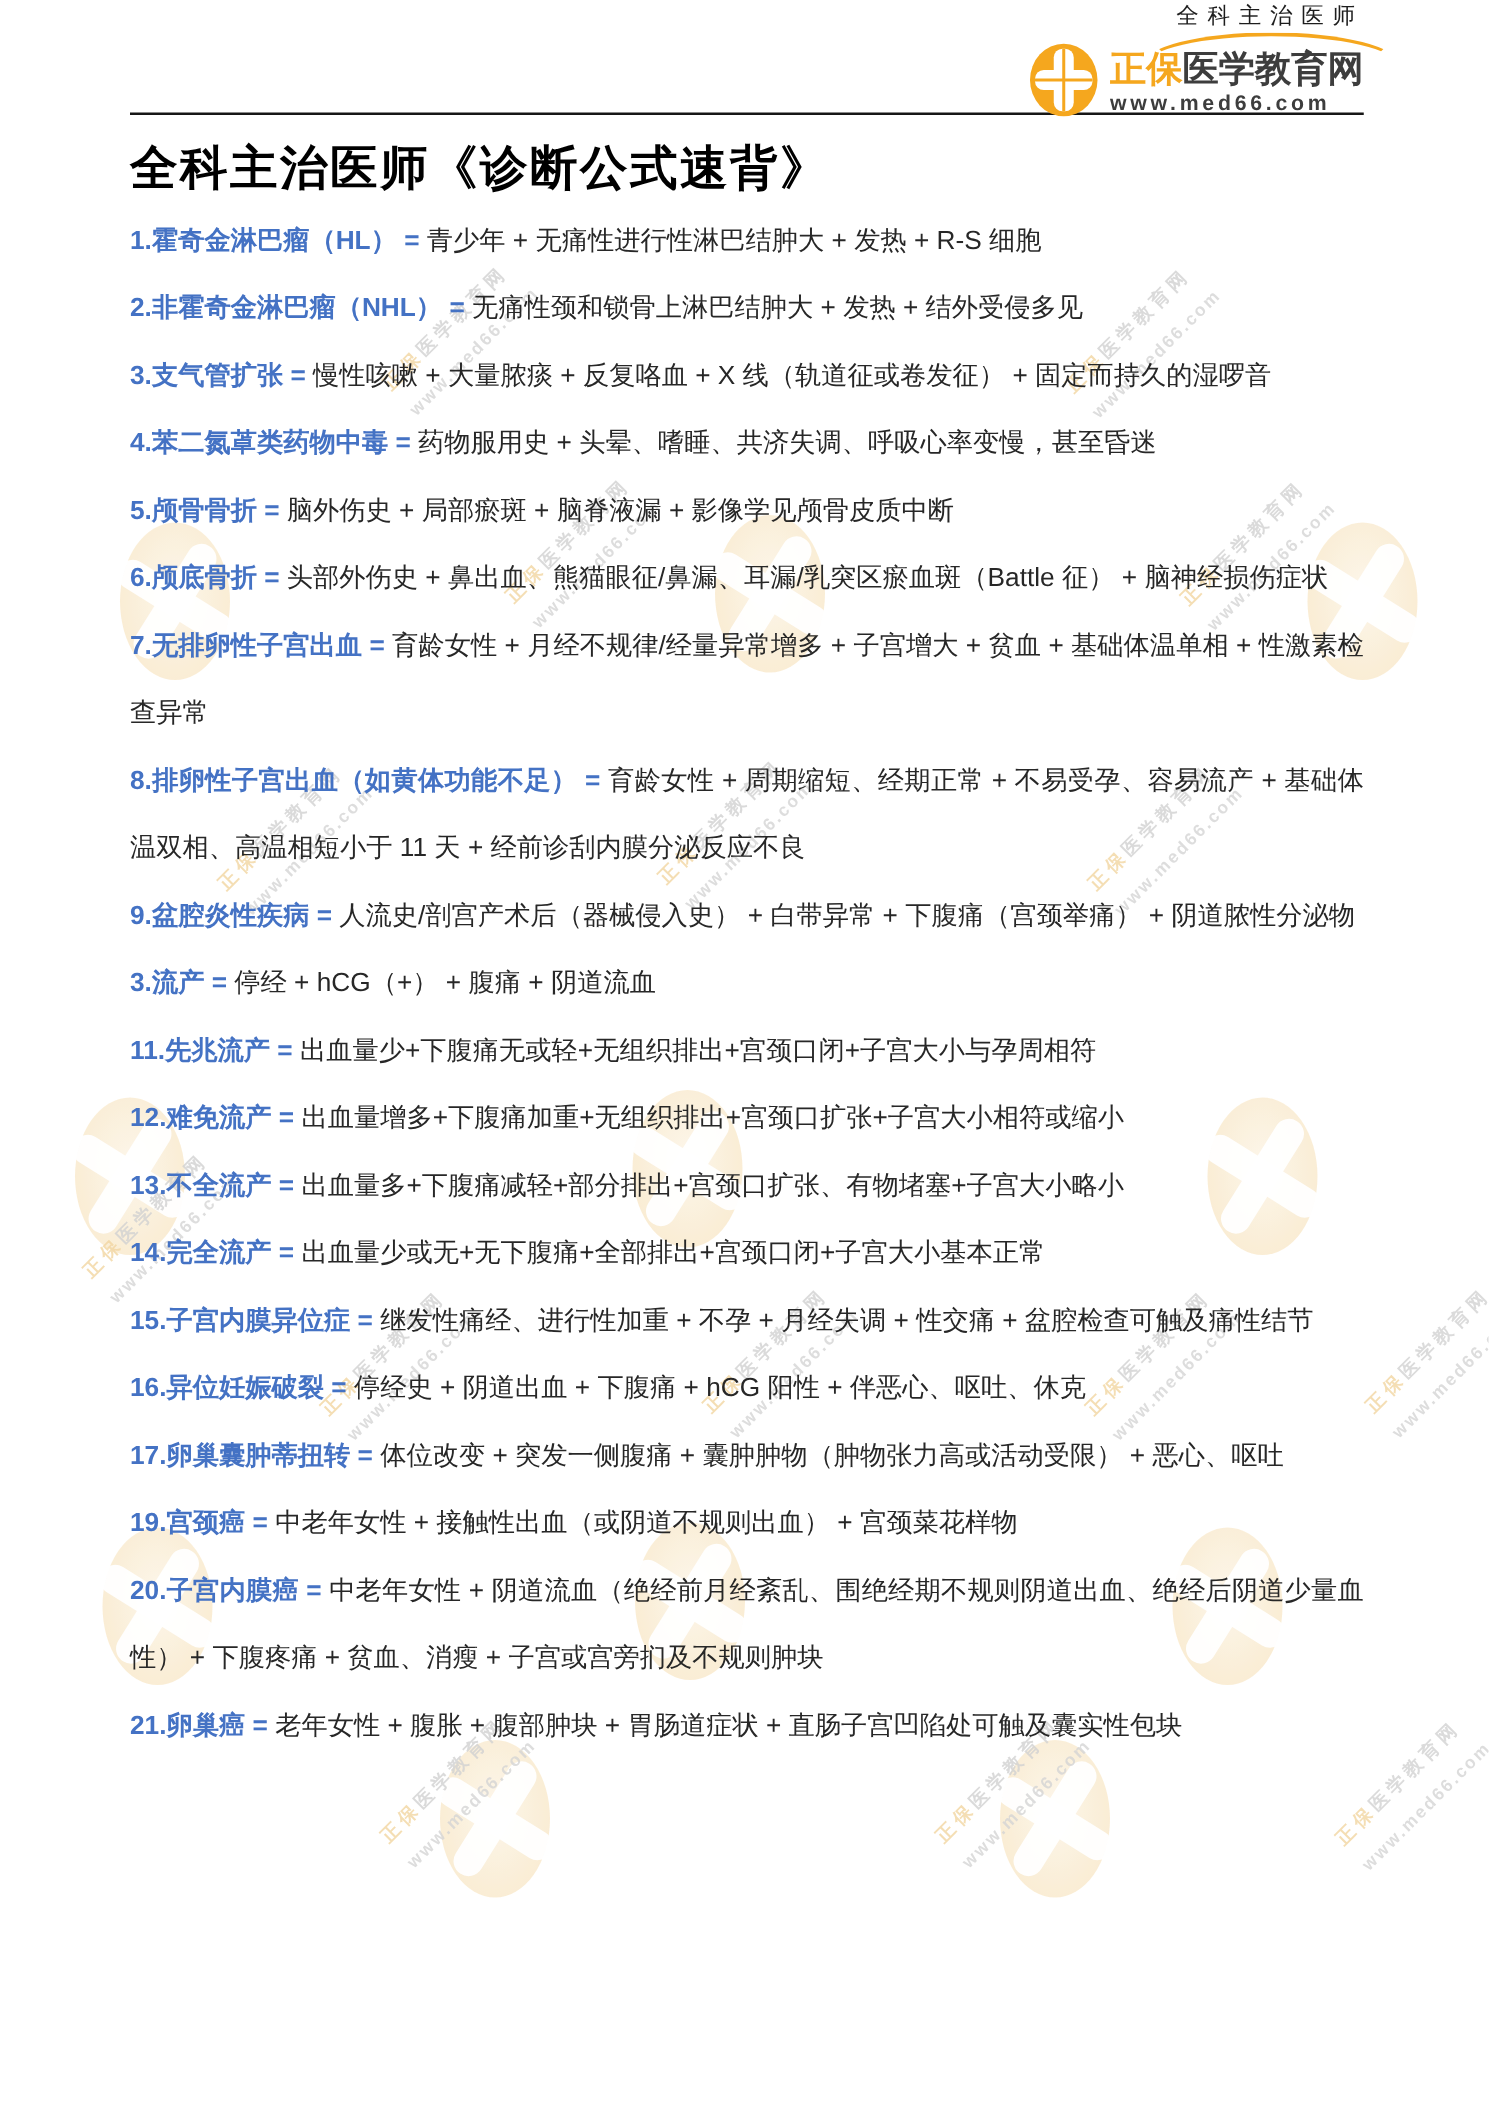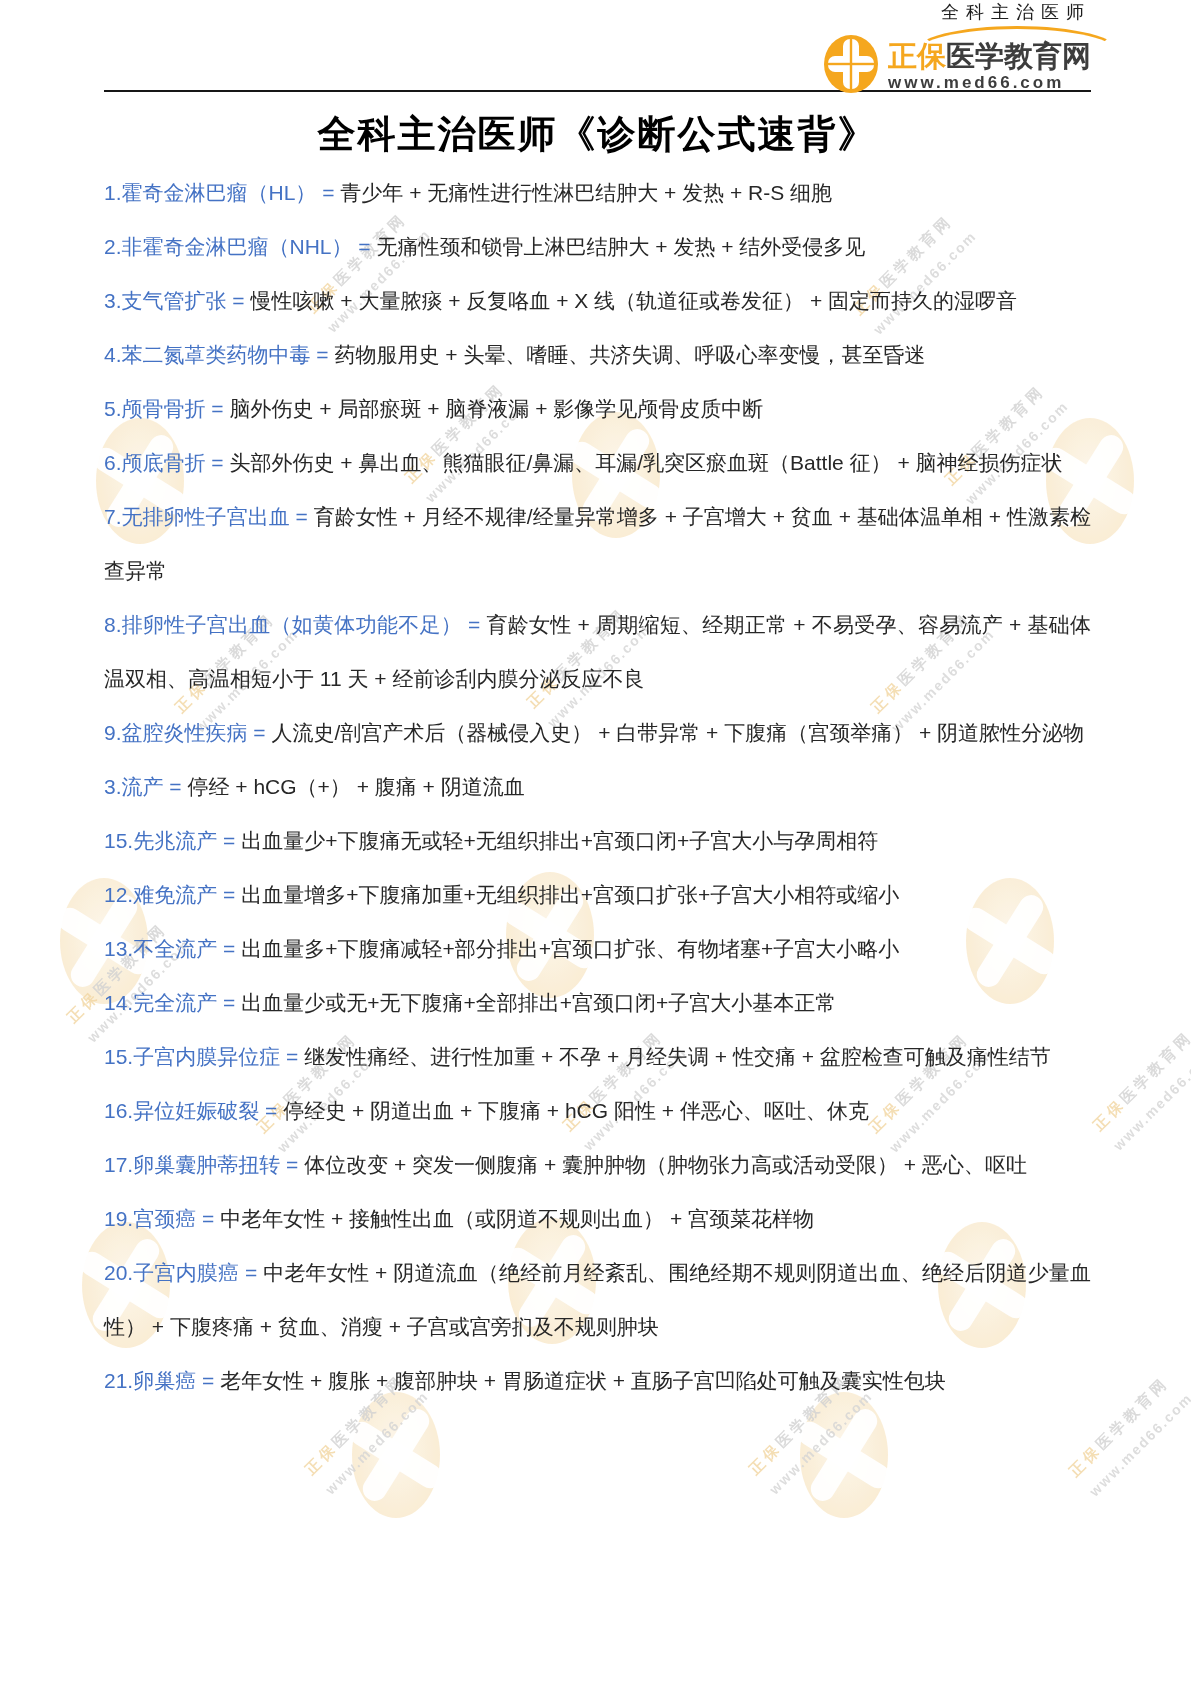--- a/index.html
+++ b/index.html
@@ -56,28 +56,28 @@
     border-radius:50%;pointer-events:none;
   }
   .brand-line{font-size:29px;font-weight:bold;line-height:32px;white-space:nowrap;}
   .brand-orange{color:var(--orange);}
   .brand-dark{color:#3d3d3d;}
   .brand-url{font-size:17px;font-weight:bold;color:#3d3d3d;letter-spacing:3px;margin-top:1px;}
 
   h1{
     font-family:"DejaVu Serif","Liberation Serif",serif;
     font-size:38px;font-weight:bold;color:#000;
-    text-align:center;margin:17px 0 6px 0;letter-spacing:2px;
+    text-align:left;margin:17px 0 6px 0;letter-spacing:2px;
   }
 
   .items p{
     margin:0;font-size:21px;line-height:54px;color:var(--ink);
     text-align:justify;word-break:break-all;
   }
-  .items .lbl{color:var(--blue);font-weight:normal;}
+  .items .lbl{color:var(--blue);font-weight:bold;}
 </style>
 </head>
 <body>
 
 <div class="page">
 
   <div class="wm-layer" id="wm-layer">
       <div class="wm-ellipse" style="left: 96px; top: 418px;"></div>
       <div class="wm-ellipse" style="left: 572px; top: 412px;"></div>
       <div class="wm-ellipse" style="left: 1046px; top: 418px;"></div>
@@ -180,21 +180,21 @@
         <p><span class="lbl">1.霍奇金淋巴瘤（HL） =</span><span>&nbsp;青少年 + 无痛性进行性淋巴结肿大 + 发热 + R-S 细胞</span></p>
         <p><span class="lbl">2.非霍奇金淋巴瘤（NHL） =</span><span>&nbsp;无痛性颈和锁骨上淋巴结肿大 + 发热 + 结外受侵多见</span></p>
         <p><span class="lbl">3.支气管扩张 =</span><span>&nbsp;慢性咳嗽 + 大量脓痰 + 反复咯血 + X 线（轨道征或卷发征） + 固定而持久的湿啰音</span></p>
         <p><span class="lbl">4.苯二氮䓬类药物中毒 =</span><span>&nbsp;药物服用史 + 头晕、嗜睡、共济失调、呼吸心率变慢，甚至昏迷</span></p>
         <p><span class="lbl">5.颅骨骨折 =</span><span>&nbsp;脑外伤史 + 局部瘀斑 + 脑脊液漏 + 影像学见颅骨皮质中断</span></p>
         <p><span class="lbl">6.颅底骨折 =</span><span>&nbsp;头部外伤史 + 鼻出血、熊猫眼征/鼻漏、耳漏/乳突区瘀血斑（Battle 征） + 脑神经损伤症状</span></p>
         <p><span class="lbl">7.无排卵性子宫出血 =</span><span>&nbsp;育龄女性 + 月经不规律/经量异常增多 + 子宫增大 + 贫血 + 基础体温单相 + 性激素检查异常</span></p>
         <p><span class="lbl">8.排卵性子宫出血（如黄体功能不足） =</span><span>&nbsp;育龄女性 + 周期缩短、经期正常 + 不易受孕、容易流产 + 基础体温双相、高温相短小于 11 天 + 经前诊刮内膜分泌反应不良</span></p>
         <p><span class="lbl">9.盆腔炎性疾病 =</span><span>&nbsp;人流史/剖宫产术后（器械侵入史） + 白带异常 + 下腹痛（宫颈举痛） + 阴道脓性分泌物</span></p>
         <p><span class="lbl">3.流产 =</span><span>&nbsp;停经 + hCG（+） + 腹痛 + 阴道流血</span></p>
-        <p><span class="lbl">15.先兆流产 =</span><span>&nbsp;出血量少+下腹痛无或轻+无组织排出+宫颈口闭+子宫大小与孕周相符</span></p>
+        <p><span class="lbl">11.先兆流产 =</span><span>&nbsp;出血量少+下腹痛无或轻+无组织排出+宫颈口闭+子宫大小与孕周相符</span></p>
         <p><span class="lbl">12.难免流产 =</span><span>&nbsp;出血量增多+下腹痛加重+无组织排出+宫颈口扩张+子宫大小相符或缩小</span></p>
         <p><span class="lbl">13.不全流产 =</span><span>&nbsp;出血量多+下腹痛减轻+部分排出+宫颈口扩张、有物堵塞+子宫大小略小</span></p>
         <p><span class="lbl">14.完全流产 =</span><span>&nbsp;出血量少或无+无下腹痛+全部排出+宫颈口闭+子宫大小基本正常</span></p>
         <p><span class="lbl">15.子宫内膜异位症 =</span><span>&nbsp;继发性痛经、进行性加重 + 不孕 + 月经失调 + 性交痛 + 盆腔检查可触及痛性结节</span></p>
         <p><span class="lbl">16.异位妊娠破裂 =</span><span>&nbsp;停经史 + 阴道出血 + 下腹痛 + hCG 阳性 + 伴恶心、呕吐、休克</span></p>
         <p><span class="lbl">17.卵巢囊肿蒂扭转 =</span><span>&nbsp;体位改变 + 突发一侧腹痛 + 囊肿肿物（肿物张力高或活动受限） + 恶心、呕吐</span></p>
         <p><span class="lbl">19.宫颈癌 =</span><span>&nbsp;中老年女性 + 接触性出血（或阴道不规则出血） + 宫颈菜花样物</span></p>
         <p><span class="lbl">20.子宫内膜癌 =</span><span>&nbsp;中老年女性 + 阴道流血（绝经前月经紊乱、围绝经期不规则阴道出血、绝经后阴道少量血性） + 下腹疼痛 + 贫血、消瘦 + 子宫或宫旁扪及不规则肿块</span></p>
         <p><span class="lbl">21.卵巢癌 =</span><span>&nbsp;老年女性 + 腹胀 + 腹部肿块 + 胃肠道症状 + 直肠子宫凹陷处可触及囊实性包块</span></p>
       </main>

